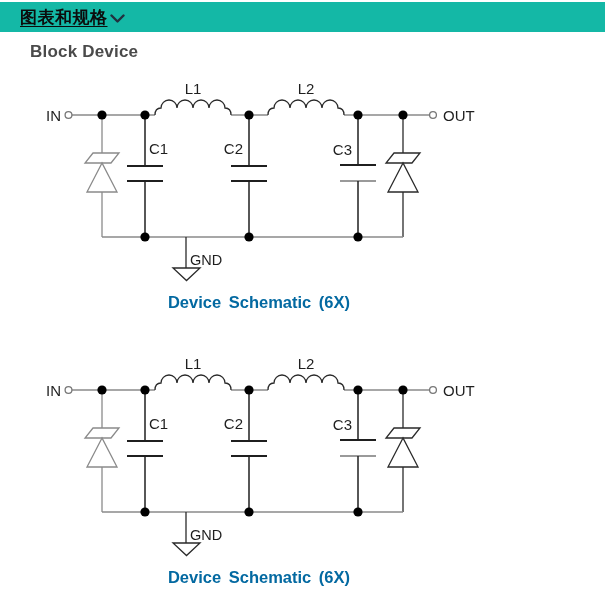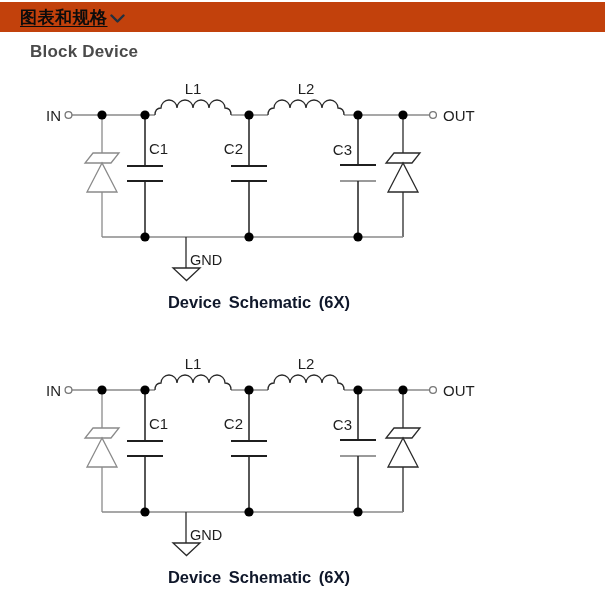--- a/index.html
+++ b/index.html
@@ -2,39 +2,39 @@
 <html><head>
 <meta charset="utf-8">
 <style>
   html,body{margin:0;padding:0;}
   body{
     width:605px;height:594px;position:relative;background:#ffffff;
     font-family:"Liberation Sans","DejaVu Sans",sans-serif;overflow:hidden;
   }
   .section-band{
     position:absolute;top:2px;left:0;width:605px;height:30px;
-    background:#c2410c;display:flex;align-items:center;padding-left:20px;
+    background:#14b8a6;display:flex;align-items:center;padding-left:20px;
     box-sizing:border-box;gap:2px;
   }
   .section-link{
     font-size:17px;font-weight:600;color:#0c0c0c;text-decoration:underline;
     text-underline-offset:3px;cursor:pointer;letter-spacing:.5px;
   }
   .chevron{display:block;margin-top:3px;cursor:pointer;}
   .subheading{
     position:absolute;left:30px;top:42px;font-size:17px;font-weight:700;
     color:#4a4a4a;letter-spacing:.2px;
   }
   .schematic-figure{position:absolute;left:0;width:605px;height:240px;}
   #fig1{top:80px;}
   #fig2{top:355px;}
   .schematic-svg{position:absolute;top:0;left:0;}
   .caption{
     position:absolute;top:213px;left:0;width:518px;text-align:center;
-    font-size:16.5px;font-weight:700;color:#0f172a;word-spacing:3px;
+    font-size:16.5px;font-weight:700;color:#0369a1;word-spacing:3px;
   }
   svg text{
     font-family:"Liberation Sans","DejaVu Sans",sans-serif;
     font-size:15px;fill:#1f1f1f;
   }
   svg text.small{font-size:14.5px;}
 </style>
 </head>
 <body>
 

